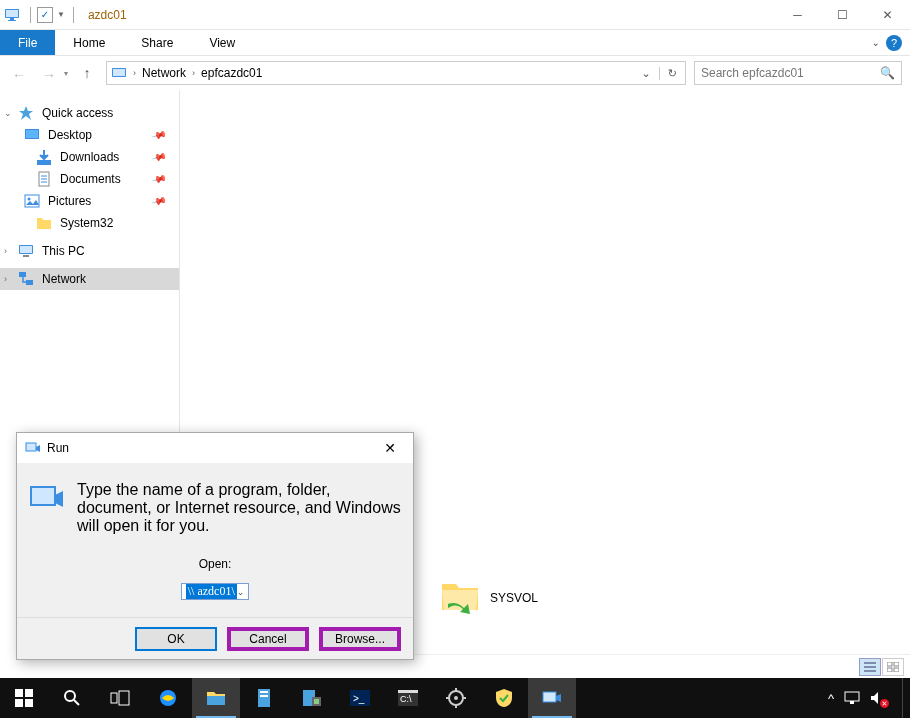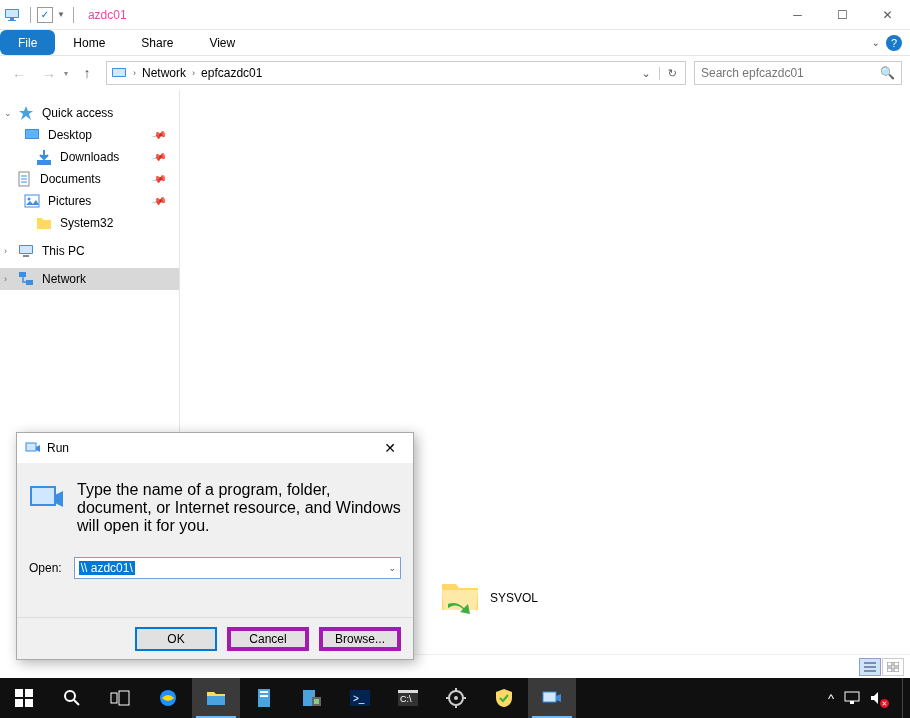--- a/index.html
+++ b/index.html
@@ -4,27 +4,27 @@
   <style>
     * { margin: 0; padding: 0; box-sizing: border-box; font-family: 'Segoe UI', Tahoma, sans-serif; }
     body { width: 910px; height: 718px; overflow: hidden; background: #fff; position: relative; }
 
     
     .title-bar { height: 30px; background: #fff; display: flex; align-items: center; padding: 0 0 0 4px; border-bottom: 1px solid #e5e5e5; }
     .title-bar-icon { width: 16px; height: 16px; margin-right: 4px; }
     .title-bar-sep { height: 16px; border-left: 1px solid #aaa; margin: 0 6px; }
     .title-bar-check { width: 16px; height: 16px; border: 1px solid #999; display: flex; align-items: center; justify-content: center; font-size: 10px; color: #0066cc; }
     .title-bar-down { font-size: 8px; color: #666; margin-left: 4px; }
-    .title-text { font-size: 12px; color: #ec4899; margin-left: 8px; }
+    .title-text { font-size: 12px; color: #a16207; margin-left: 8px; }
     .title-controls { margin-left: auto; display: flex; }
     .title-ctrl { width: 45px; height: 30px; display: flex; align-items: center; justify-content: center; font-size: 12px; color: #555; }
 
     
     .ribbon { height: 26px; display: flex; align-items: stretch; border-bottom: 1px solid #e5e5e5; }
-    .ribbon-tab { padding: 0 18px; font-size: 12px; display: flex; align-items: center; cursor: pointer; border-radius: 6px; }
+    .ribbon-tab { padding: 0 18px; font-size: 12px; display: flex; align-items: center; cursor: pointer; }
     .ribbon-tab.file { background: #1979ca; color: #fff; }
     .ribbon-help { margin-left: auto; display: flex; align-items: center; padding: 0 8px; gap: 6px; }
     .help-caret { font-size: 10px; color: #555; }
     .help-q { width: 16px; height: 16px; border-radius: 50%; background: #1979ca; color: #fff; font-size: 11px; display: flex; align-items: center; justify-content: center; }
 
     
     .nav-bar { height: 34px; display: flex; align-items: center; padding: 4px 8px; gap: 8px; }
     .nav-btn { width: 22px; height: 22px; display: flex; align-items: center; justify-content: center; color: #bbb; font-size: 14px; }
     .nav-btn.enabled { color: #555; }
     .nav-recent { font-size: 8px; color: #888; margin-left: -4px; }
@@ -60,24 +60,24 @@
     .view-btn.active { background: #cde6f7; border-color: #99c; }
 
     
     .run-dialog { position: absolute; left: 16px; bottom: 58px; width: 398px; height: 228px; background: #f0f0f0; border: 1px solid #aaa; box-shadow: 3px 3px 12px rgba(0,0,0,0.3); }
     .run-title { height: 30px; background: #fff; display: flex; align-items: center; padding: 0 8px; font-size: 12px; }
     .run-title-icon { width: 16px; height: 16px; margin-right: 6px; }
     .run-close { margin-left: auto; font-size: 14px; width: 30px; text-align: center; }
     .run-body { padding: 18px 12px 12px 12px; display: flex; gap: 12px; }
     .run-big-icon { width: 36px; height: 36px; }
     .run-text { font-size: 16px; flex: 1; }
-    .run-input-row { display: flex; align-items: center; padding: 10px 12px 0 12px; gap: 12px; }
+    .run-input-row { display: flex; align-items: center; padding: 10px 12px 0 12px; gap: 12px; flex-direction: column; }
     .run-label { font-size: 12px; }
     .run-combo { flex: 1; height: 22px; border: 1px solid #7a9fd4; display: flex; align-items: center; background: #fff; padding: 0 4px; }
-    .run-combo-text { background: #0078d7; color: #fff; font-size: 12px; padding: 0 2px; }
+    .run-combo-text { background: #0078d7; color: #fff; font-size: 12px; padding: 0 2px; font-family: Liberation Serif, serif; }
     .run-combo-caret { margin-left: auto; font-size: 9px; color: #555; }
     .run-buttons { position: absolute; bottom: 0; left: 0; right: 0; height: 42px; background: #f0f0f0; display: flex; align-items: center; justify-content: flex-end; padding: 0 12px; gap: 10px; border-top: 1px solid #ddd; }
     .run-btn { width: 82px; height: 24px; border: 4px solid #a21caf; background: #e1e1e1; font-size: 12px; }
     .run-btn.default { border: 2px solid #0078d7; }
 
     
     .taskbar { position: absolute; bottom: 0; left: 0; right: 0; height: 40px; background: #101010; display: flex; align-items: center; }
     .task-item { width: 48px; height: 40px; display: flex; align-items: center; justify-content: center; color: #fff; font-size: 18px; position: relative; }
     .task-item.active { background: #3a3a3a; }
     .task-item.active::after { content: ''; position: absolute; bottom: 0; left: 4px; right: 4px; height: 2px; background: #76b9ed; }
@@ -172,21 +172,21 @@
     </div>
     <div class="side-item" style="padding-left:36px">
       <span class="side-icon">
           <svg viewBox="0 0 16 16">
             <path d="M8 1 L8 9 M4 6 L8 10 L12 6 M2 12 L14 12 L14 15 L2 15 Z" stroke="#3b8ee0" stroke-width="2" fill="#3b8ee0"></path>
           </svg>
         </span>
       <span>Downloads</span>
       <span class="pin">📌</span>
     </div>
-    <div class="side-item" style="padding-left:16px">
+    <div class="side-item" style="padding-left:36px">
       <span class="side-icon">
           <svg viewBox="0 0 16 16">
             <rect x="3" y="1" width="10" height="14" fill="#fff" stroke="#888"></rect>
             <line x1="5" y1="5" x2="11" y2="5" stroke="#3b8ee0"></line>
             <line x1="5" y1="8" x2="11" y2="8" stroke="#3b8ee0"></line>
             <line x1="5" y1="11" x2="11" y2="11" stroke="#3b8ee0"></line>
           </svg>
         </span>
       <span>Documents</span>
       <span class="pin">📌</span>

